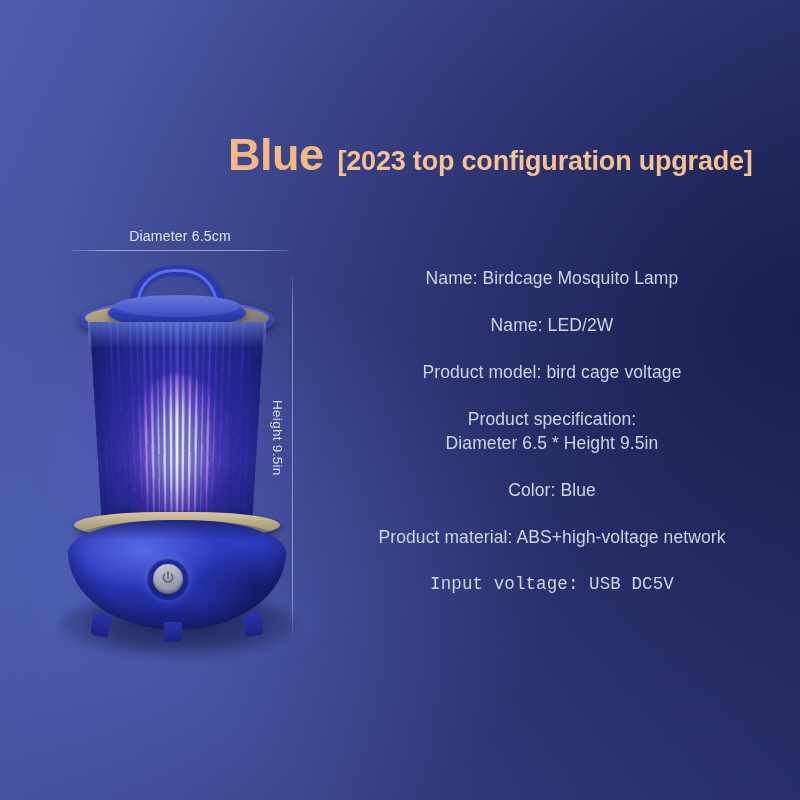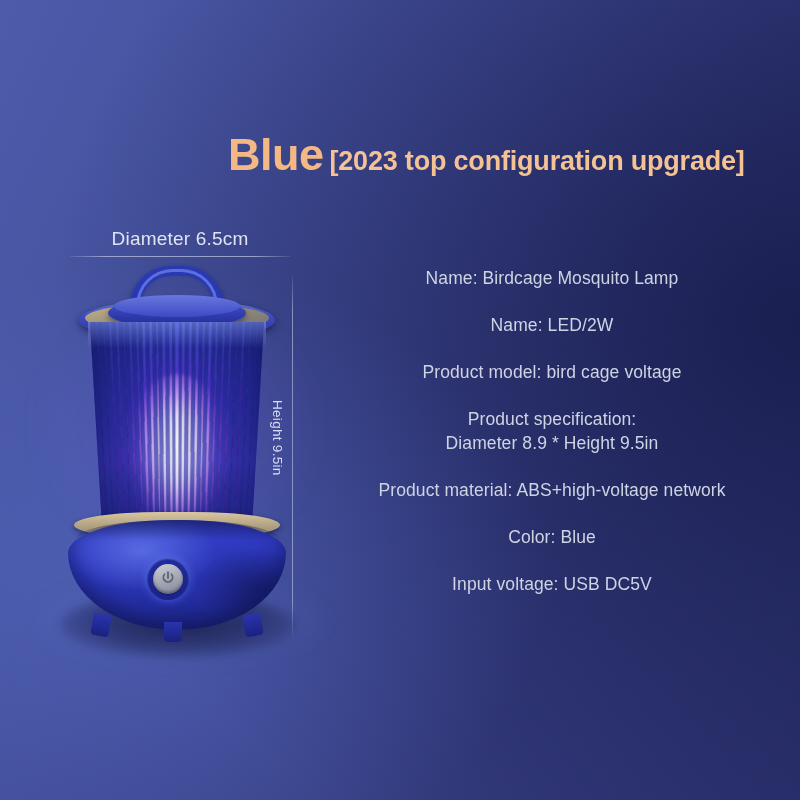--- a/index.html
+++ b/index.html
@@ -38,35 +38,35 @@
     font-size: 45px;
     font-weight: bold;
     color: #f3b884;
     letter-spacing: -0.5px;
     line-height: 1;
   }
   .headline-sub {
     font-size: 27px;
     font-weight: bold;
     color: #f5c293;
-    margin-left: 6px;
+    margin-left: 14px;
     letter-spacing: -0.2px;
     line-height: 1;
   }
 
   
   .diameter-wrap {
     position: absolute;
     left: 70px;
     top: 228px;
     width: 220px;
     text-align: center;
   }
   .diameter-label {
-    font-size: 19px;
+    font-size: 14px;
     color: #dfe3f2;
     letter-spacing: 0.2px;
   }
   .diameter-rule {
     margin-top: 6px;
     height: 1px;
     width: 100%;
     background: linear-gradient(90deg,
       rgba(210,216,240,0.10) 0%,
       rgba(210,216,240,0.62) 16%,
@@ -108,21 +108,21 @@
     text-align: center;
   }
   .spec-item {
     font-size: 17.5px;
     color: #cfd4e4;
     line-height: 1.42;
     margin-bottom: 22px;
     letter-spacing: 0.1px;
     white-space: pre-line;
   }
-  .spec-item:last-child { margin-bottom: 16px; }
+  .spec-item:last-child { margin-bottom: 16px; font-family: Liberation Mono, monospace; }
 
   
   #lamp {
     position: absolute;
     left: 52px;
     top: 262px;
     width: 250px;
     height: 390px;
   }
 
@@ -475,19 +475,19 @@
         <path d="M4.6 4.2 A 4.6 4.6 0 1 0 11.4 4.2" stroke="#5a5f74" stroke-width="1.7" stroke-linecap="round" fill="none"></path>
       </svg>
     </div>
   </div>
 
   <div class="spec-list">
     <div class="spec-item">Name: Birdcage Mosquito Lamp</div>
     <div class="spec-item">Name: LED/2W</div>
     <div class="spec-item">Product model: bird cage voltage</div>
     <div class="spec-item">Product specification:
-Diameter 8.9 * Height 9.5in</div>
+Diameter 6.5 * Height 9.5in</div>
+    <div class="spec-item">Color: Blue</div>
     <div class="spec-item">Product material: ABS+high-voltage network</div>
-    <div class="spec-item">Color: Blue</div>
     <div class="spec-item">Input voltage: USB DC5V</div>
   </div>
 
 </div>
 
 </body></html>

